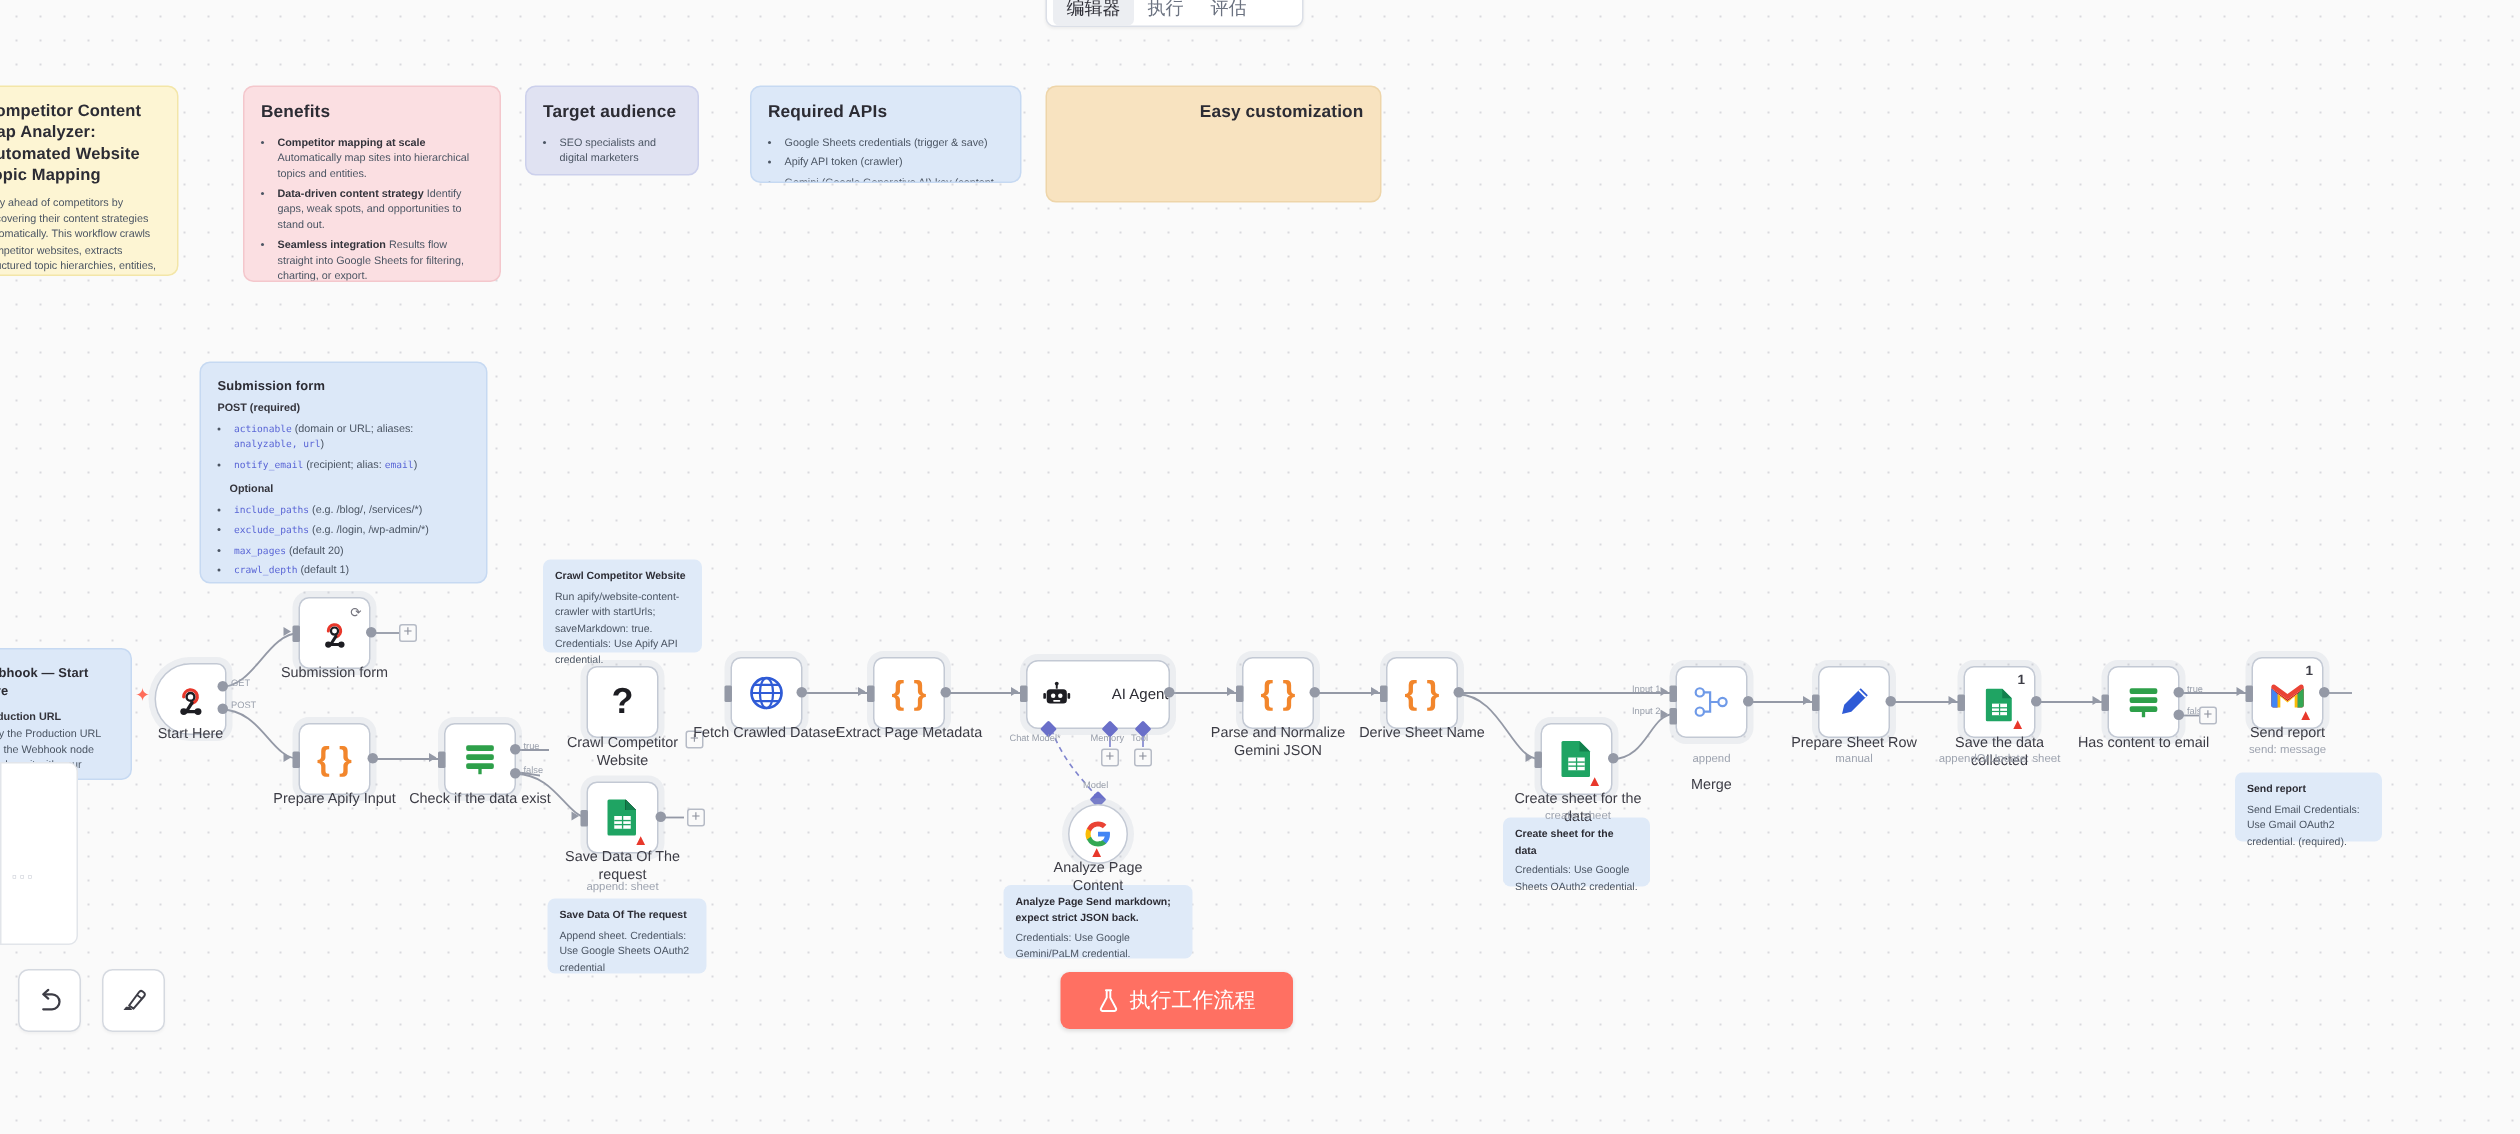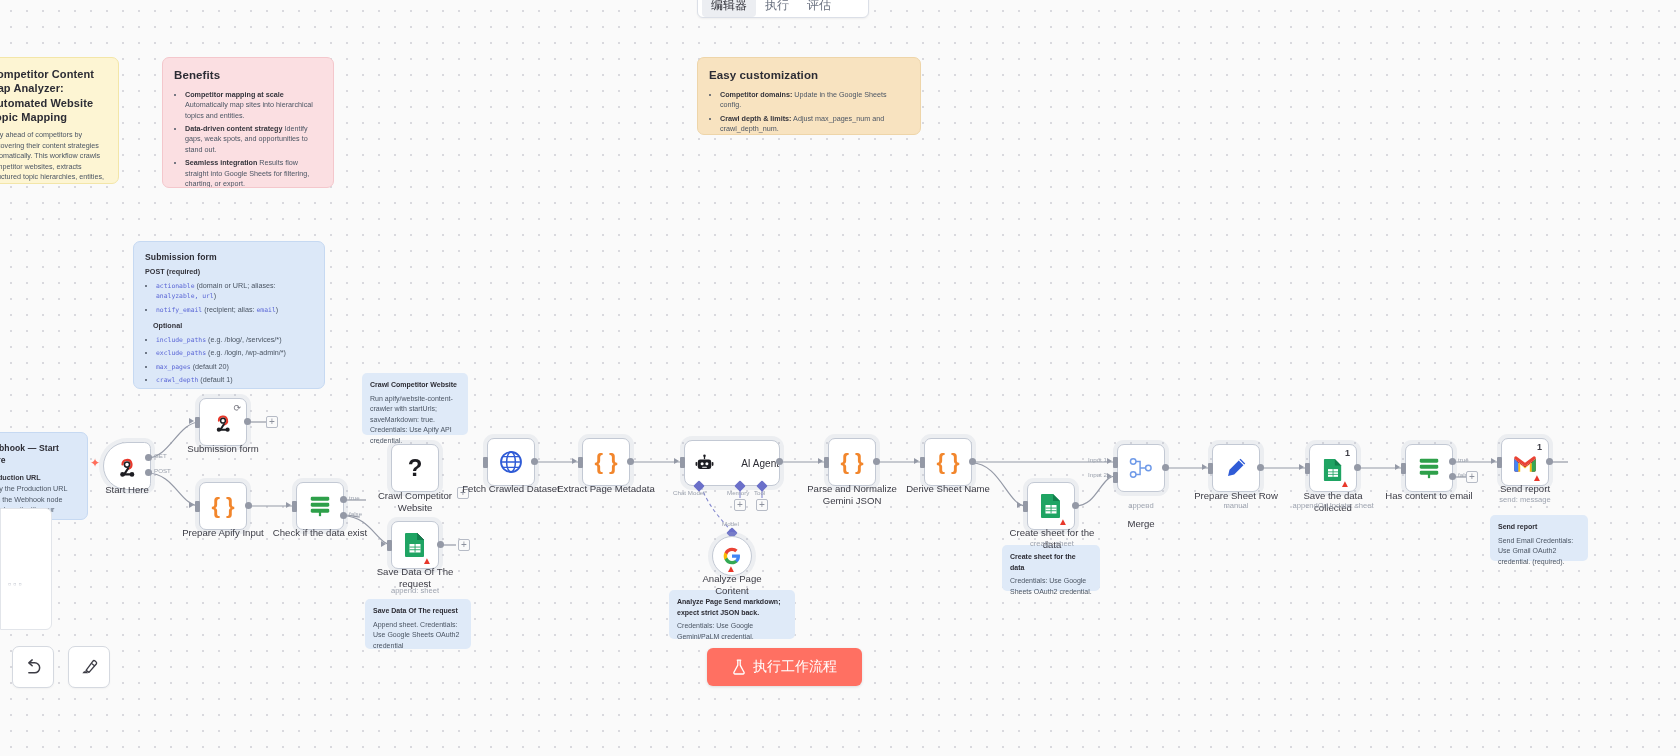--- a/index.html
+++ b/index.html
@@ -69,21 +69,21 @@
     font-family: "DejaVu Sans Mono", monospace;
     font-size: 6.4px;
     color: #5a66d6;
   }
   .sticky p { margin: 0 0 5px 0; }
   .sticky .sub { font-weight: 700; color: #34343c; margin: 6px 0 3px 0; display:block; }
   .n-yellow { background: #fdf5d3; border: 1px solid #f3e6a8; }
   .n-pink   { background: #fbdfe2; border: 1px solid #f4c7cc; }
   .n-purple { background: #e0e2f2; border: 1px solid #ccd0ec; }
   .n-blue   { background: #dce8f8; border: 1px solid #c6d9f2; }
-  .n-orange { background: #f8e3c0; border: 1px solid #eed5a9; }
+  .n-orange { background: #f8e3c0; border: 1px solid #eed5a9; text-align: right; }
 
   .note-sm {
     position: absolute;
     background: #dfeaf8;
     border-radius: 5px;
     padding: 7px 8px;
     font-size: 7px;
     line-height: 1.5;
     color: #4b5563;
   }
@@ -295,29 +295,41 @@
   <div class="sticky n-pink" style="left:162px; top:57px; width:172px; height:131px;">
     <h3>Benefits</h3>
     <ul>
       <li><b>Competitor mapping at scale</b><span> Automatically map sites into hierarchical topics and entities.</span></li>
       <li><b>Data-driven content strategy</b><span> Identify gaps, weak spots, and opportunities to stand out.</span></li>
       <li><b>Seamless integration</b><span> Results flow straight into Google Sheets for filtering, charting, or export.</span></li>
 
     </ul>
   </div>
 
-
+  <div class="sticky n-purple" style="left:350px; top:57px; width:116px; height:60px;">
+    <h3>Target audience</h3>
+    <ul>
+      <li>SEO specialists and digital marketers</li>
+      <li>Content strategists and copywriters</li>
+
+    </ul>
+  </div>
+
+  <div class="sticky n-blue" style="left:500px; top:57px; width:181px; height:65px;">
+    <h3>Required APIs</h3>
+    <ul>
+      <li>Google Sheets credentials (trigger &amp; save)</li>
+      <li>Apify API token (crawler)</li>
+      <li>Gemini (Google Generative AI) key (content parsing)</li>
+
+    </ul>
+  </div>
 
   <div class="sticky n-orange" style="left:697px; top:57px; width:224px; height:78px;">
     <h3>Easy customization</h3>
-    <ul>
-      <li><b>Competitor domains:</b><span> Update in the Google Sheets config.</span></li>
-      <li><b>Crawl depth &amp; limits:</b><span> Adjust max_pages_num and crawl_depth_num.</span></li>
-
-    </ul>
   </div>
 
   <div class="sticky n-blue" style="left:133px; top:241px; width:192px; height:148px;">
     <h3 style="font-size:8.6px;margin-bottom:4px;">Submission form</h3>
     <p style="font-weight:700;color:#34343c;margin-bottom:3px;">POST (required)</p>
     <ul>
       <li><code>actionable</code><span> (domain or URL; aliases: </span><code>analyzable, url</code><span>)</span></li>
       <li><code>notify_email</code><span> (recipient; alias: </span><code>email</code><span>)</span></li>
     </ul>
     <span class="sub" style="padding-left:8px;">Optional</span>

